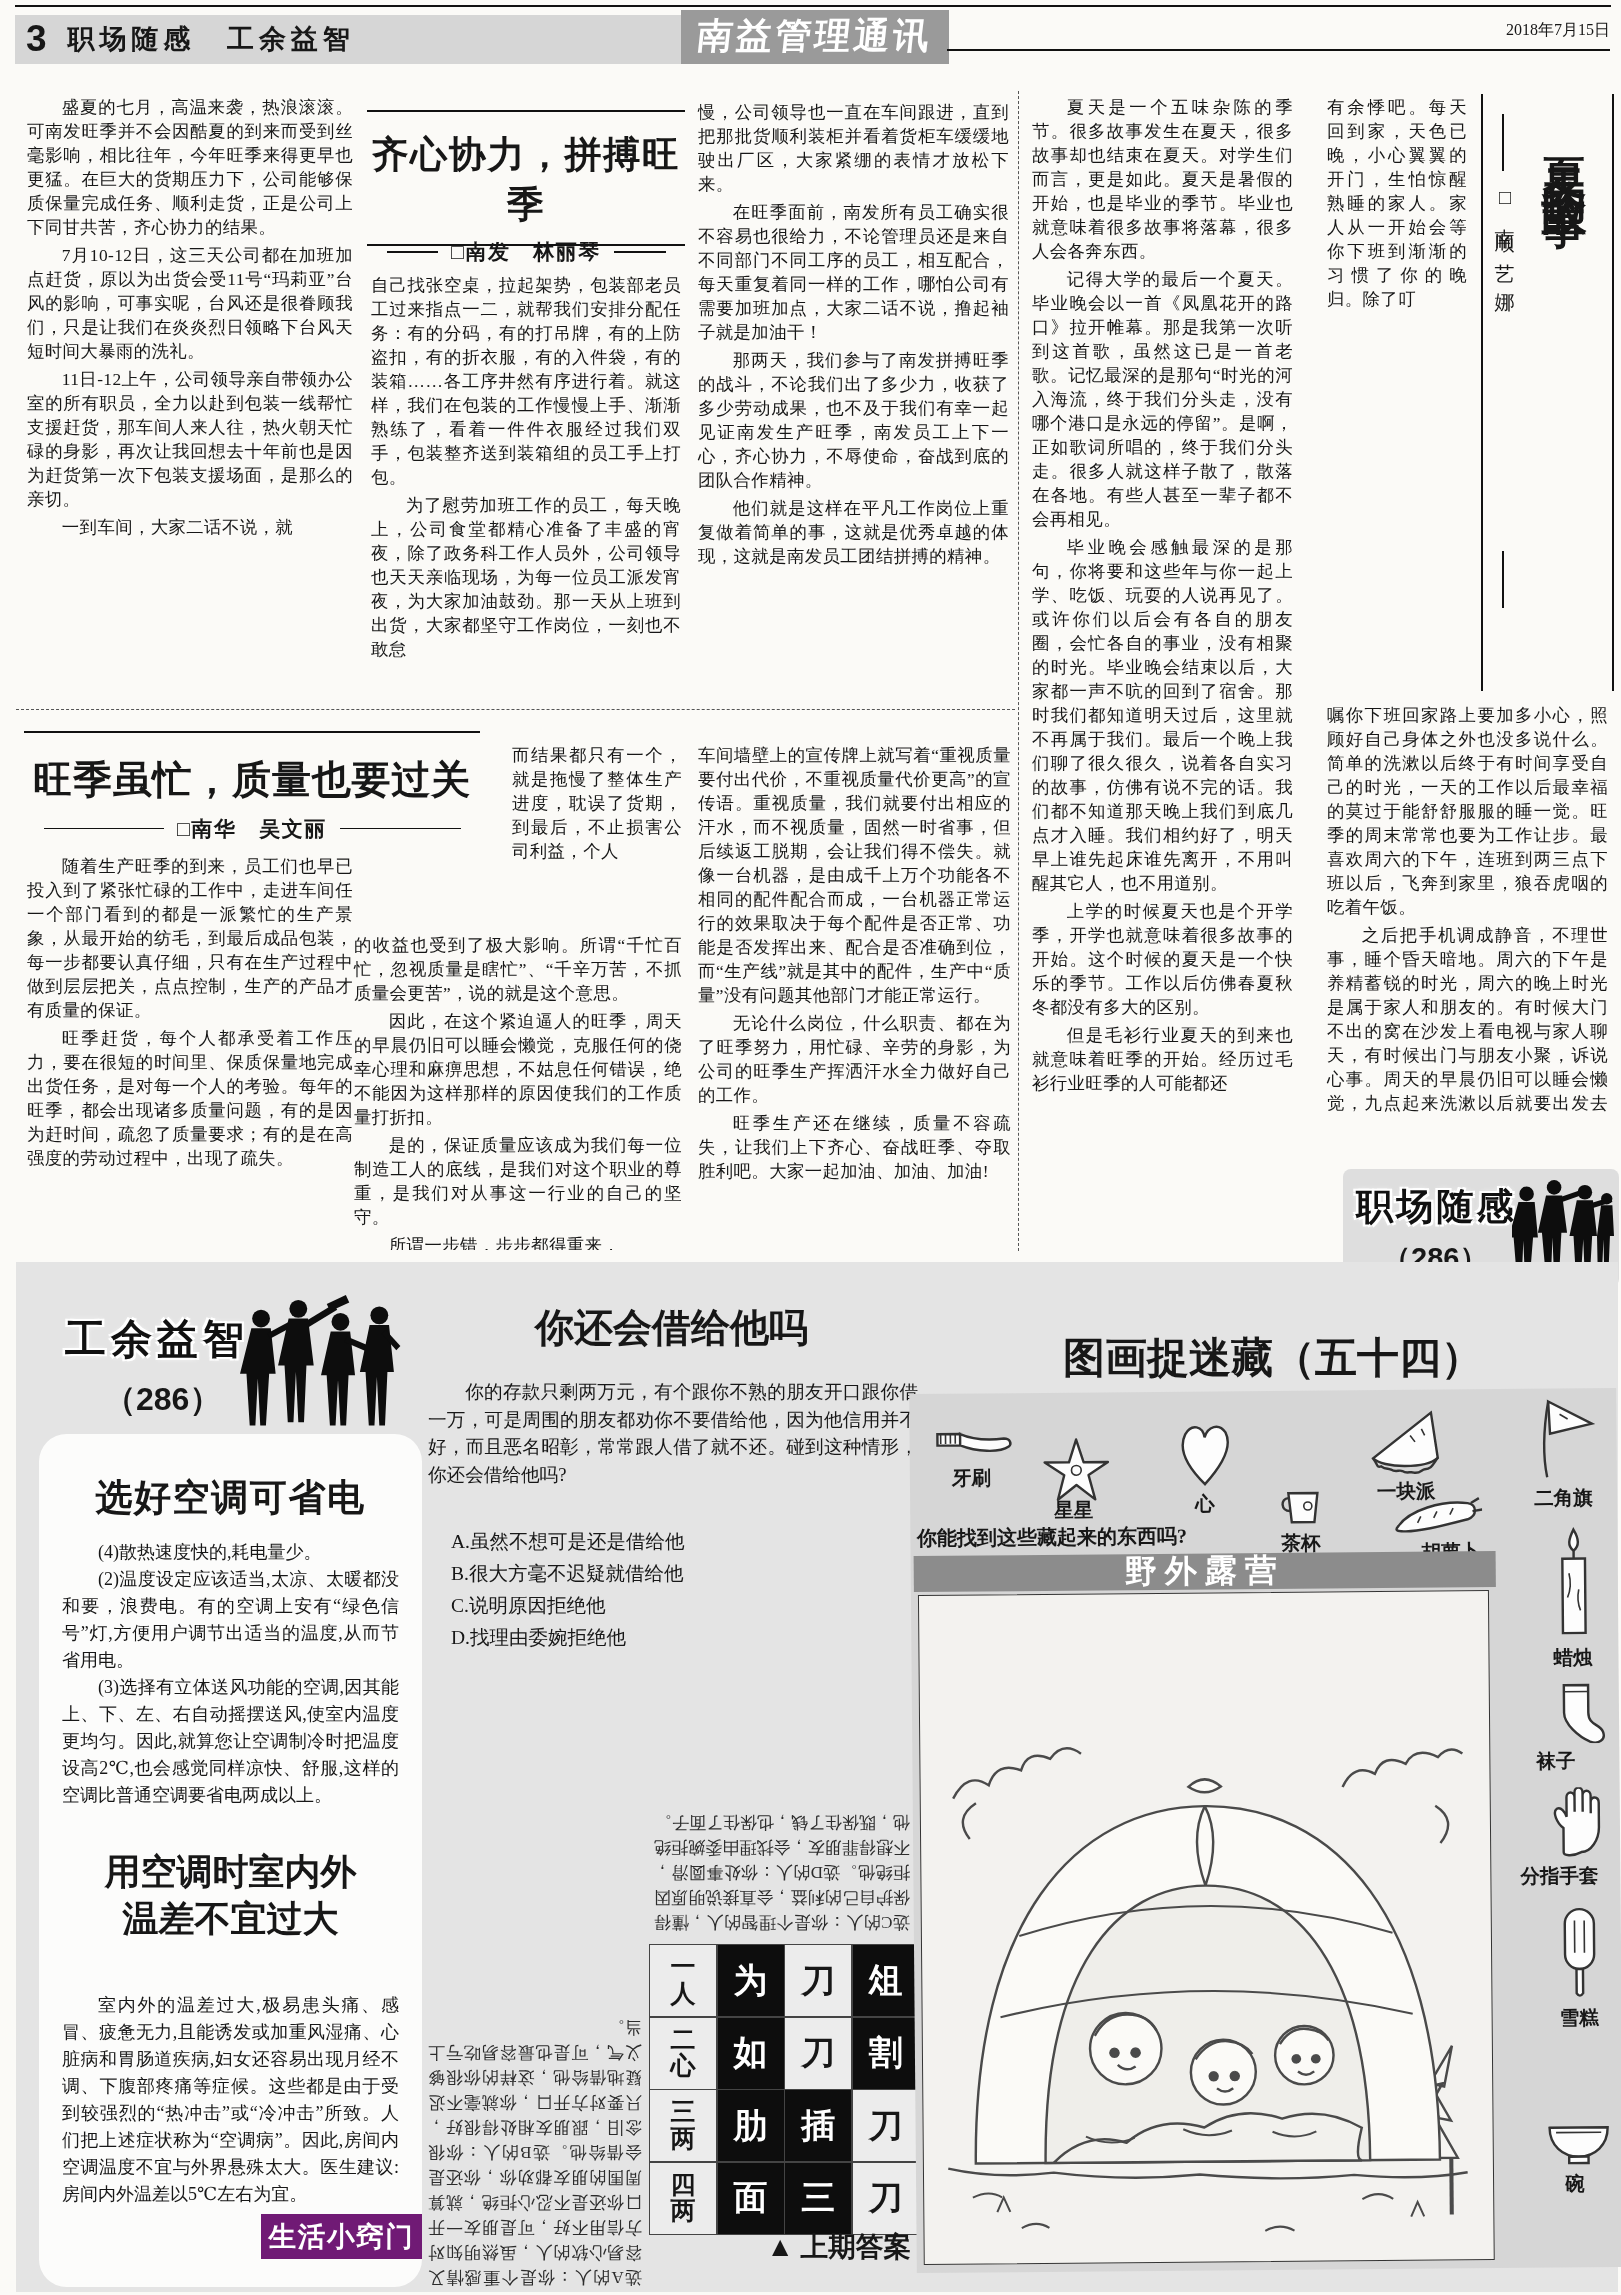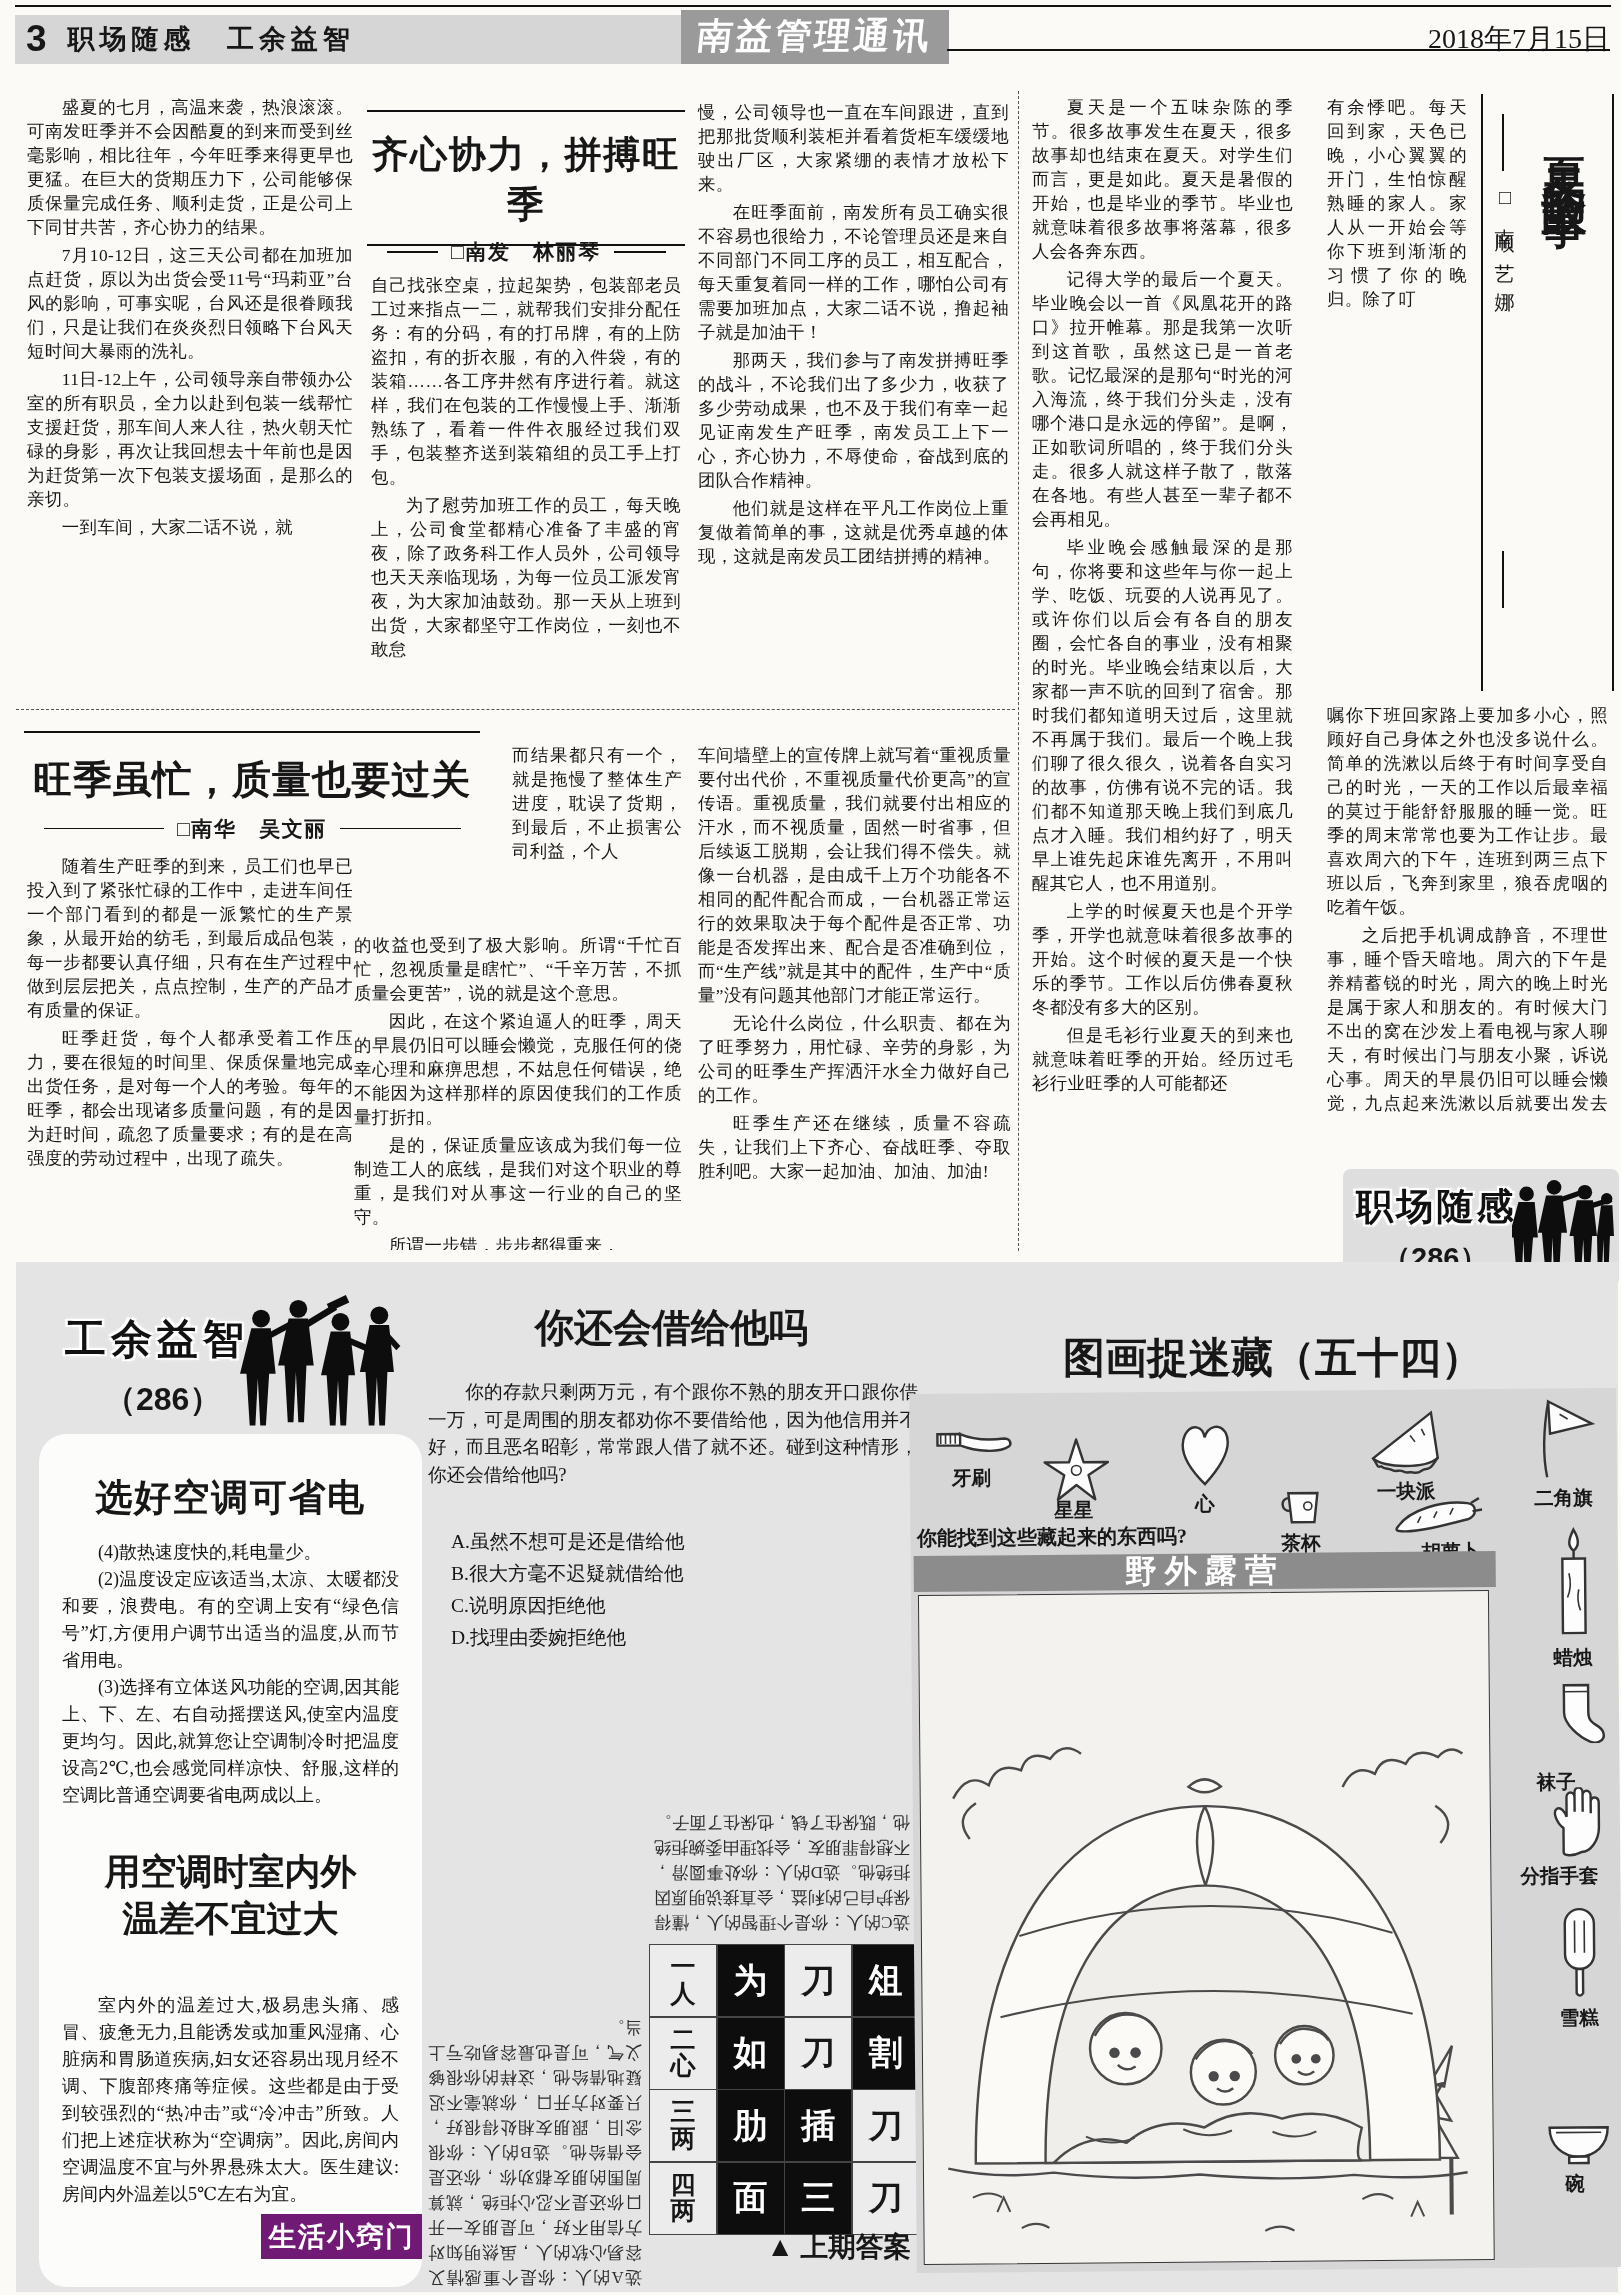--- a/index.html
+++ b/index.html
@@ -8,21 +8,21 @@
   .abs{position:absolute;}
   
   .topline{position:absolute;left:14.6px;top:4.9px;width:1596px;height:2.4px;background:#111;}
   .hdrband{position:absolute;left:14.6px;top:14.6px;width:667px;height:49px;background:#d6d6d6;
            display:flex;align-items:center;gap:21px;padding-left:11.4px;box-sizing:border-box;}
   .pageno{font-size:37px;font-weight:bold;font-family:"Liberation Sans",sans-serif;}
   .secnames{font-size:27px;font-weight:bold;letter-spacing:4.9px;}
   .masthead{position:absolute;left:681px;top:9.7px;width:268px;height:54px;background:#9a9a9a;
             display:flex;align-items:center;justify-content:center;}
   .masthead span{color:#fff;font-size:36px;font-weight:bold;letter-spacing:3.2px;transform:skewX(-6deg);}
-  .dateline{position:absolute;left:1265px;top:19.5px;width:345px;font-size:28px;text-align:right;}
+  .dateline{position:absolute;left:1265px;top:19.5px;width:345px;font-size:16px;text-align:right;}
   .dateul{position:absolute;left:947px;top:49px;width:663px;height:2.4px;background:#111;}
   
   .col{position:absolute;text-align:justify;font-size:17.4px;line-height:24px;overflow:hidden;letter-spacing:0.4px;}
   .col p{margin:4px;text-indent:2em;}
   .col p.cont{text-indent:0;}
   
   .tblock{position:absolute;box-sizing:border-box;border-top:2.4px solid #111;border-bottom:2.4px solid #111;}
   .tblock .h1{text-align:center;font-weight:bold;}
   .byline{display:flex;align-items:center;gap:13px;margin:8px 19.5px 13px;}
   .byline .rule{flex:1;height:1.6px;background:#111;}
@@ -366,21 +366,21 @@
       <path d="M26,32 v10" stroke="#333" stroke-width="3"></path>
       <rect x="12" y="42" width="28" height="92" fill="#fdfdfd" stroke="#333" stroke-width="3"></rect>
       <path d="M20,60 q4,16 -2,30 M32,80 q-3,14 2,26" fill="none" stroke="#333" stroke-width="2"></path>
     </svg>
     <div class="ilabel" style="left:642px;top:256px;">蜡烛</div>
 
     <svg class="icon" style="left:634px;top:292px;" width="62" height="63" viewBox="0 0 76 78">
       <path d="M22,6 h30 v34 c0,16 14,14 18,24 c4,10 -6,16 -16,12 c-14,-6 -32,-22 -32,-36 Z" fill="#fdfdfd" stroke="#333" stroke-width="3"></path>
       <path d="M22,14 h30" stroke="#333" stroke-width="2"></path>
     </svg>
-    <div class="ilabel" style="left:624px;top:380px;">袜子</div>
+    <div class="ilabel" style="left:624px;top:359px;">袜子</div>
 
     <svg class="icon" style="left:636px;top:399px;" width="58" height="70" viewBox="0 0 72 86">
       <path d="M18,80 v-30 c-8,-6 -14,-20 -8,-24 c5,-3 10,4 12,10 v-24 c0,-8 10,-8 10,0 v18 v-24 c0,-8 10,-8 10,0 v24 v-20 c0,-8 10,-8 10,0 v22 v-14 c0,-8 10,-7 10,1 v30 c0,16 -10,31 -22,31 C28,86 18,84 18,80 Z" fill="#fdfdfd" stroke="#333" stroke-width="3"></path>
     </svg>
     <div class="ilabel" style="left:607px;top:474px;">分指手套</div>
 
     <svg class="icon" style="left:641px;top:516px;" width="49" height="97" viewBox="0 0 60 120">
       <rect x="12" y="6" width="36" height="74" rx="18" fill="#fdfdfd" stroke="#333" stroke-width="3"></rect>
       <path d="M24,20 v40 M36,20 v40" stroke="#333" stroke-width="2"></path>
       <path d="M26,80 h8 v30 q-4,6 -8,0 Z" fill="#fdfdfd" stroke="#333" stroke-width="3"></path>

